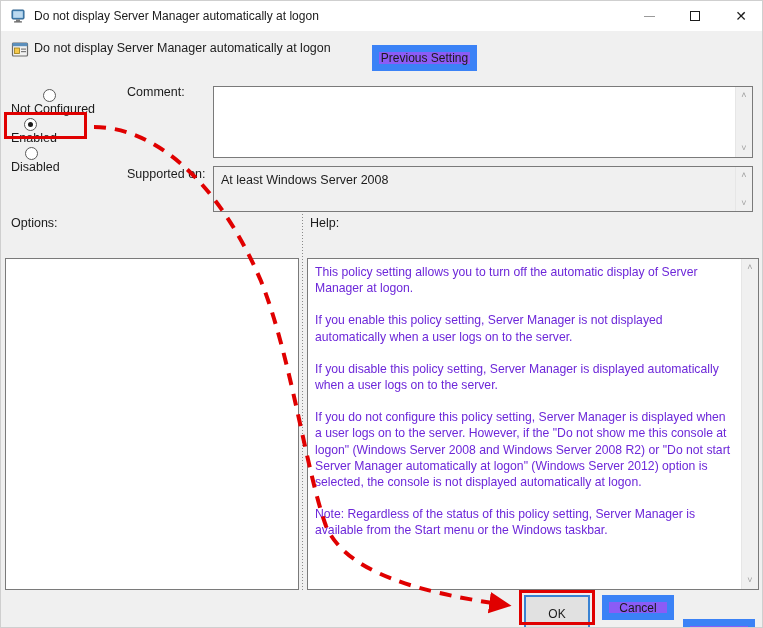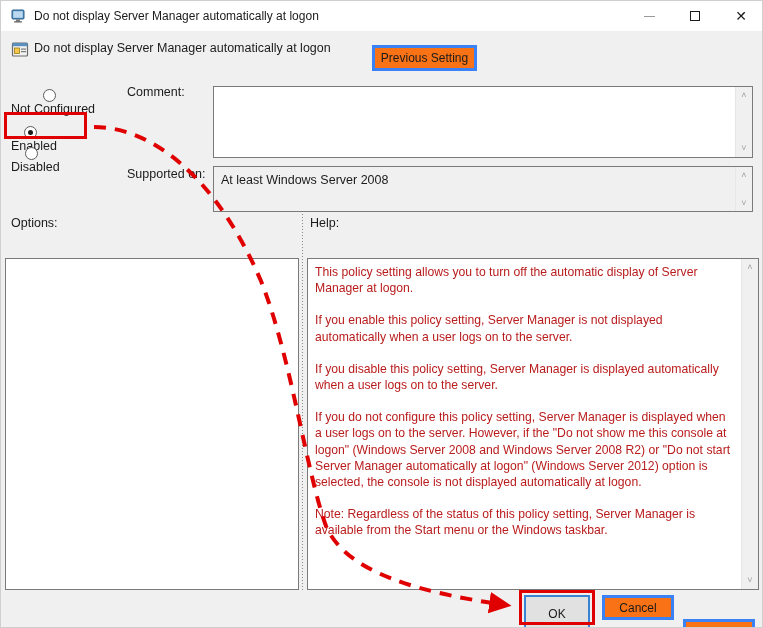--- a/index.html
+++ b/index.html
@@ -56,42 +56,42 @@
   #policy-icon {
     position: absolute; left: 10px; top: 40px - 30px;
     width: 18px; height: 18px;
   }
   #policy-title {
     position: absolute; left: 33px; top: 10px;
     font-size: 12.5px; color: #1b1b1b; white-space: nowrap;
   }
 
   .btn {
-    background: #f97316;
-    border: 3px solid #3b82f6;
+    background: #8b5cf6;
+    border: 7px solid #3b82f6;
     font-family: "Liberation Sans", sans-serif;
     font-size: 12px;
     color: #1b1b1b;
     display: flex; align-items: center; justify-content: center;
     cursor: default;
     padding: 0;
   }
   #prev-setting { position: absolute; left: 371px; top: 14px; width: 105px; height: 26px; }
   #next-setting { position: absolute; left: 484px; top: 14px; width: 97px; height: 26px; }
 
   
   .radio-row {
     position: absolute;
     display: flex; align-items: center;
     font-size: 12.5px; color: #1b1b1b;
     white-space: nowrap;
     flex-direction: column;
   }
   #radio-notconfigured { left: 10px; top: 88px; }
-  #radio-enabled       { left: 10px; top: 117px; margin-top: 8px; }
+  #radio-enabled       { left: 10px; top: 117px; }
   #radio-disabled      { left: 10px; top: 146px; }
 
   .radio-dot {
     width: 13px; height: 13px; border-radius: 50%;
     border: 1px solid #5a5a5a; background: #ffffff;
     margin-right: 7px; flex: none;
     position: relative;
   }
   .radio-dot.checked::after {
     content: ""; position: absolute;
@@ -177,21 +177,21 @@
 
   #help-box {
     position: absolute; left: 306px; top: 257px;
     width: 452px; height: 332px;
     background: #ffffff; border: 1px solid #7a7a7a;
     display: flex;
   }
   #help-text {
     flex: 1 1 auto;
     padding: 5px 8px 5px 7px;
-    font-size: 12.2px; line-height: 16.2px; color: #b91c1c;
+    font-size: 12.2px; line-height: 16.2px; color: #6d28d9;
     overflow: hidden;
   }
   #help-text p { margin: 0 0 16px 0; }
   #help-text p:last-child { margin-bottom: 0; }
 
   
   #btn-ok {
     position: absolute; left: 523px; top: 594px; width: 66px; height: 38px;
     border: 2px solid #3a82d2; background: #e1e1e1;
   }

